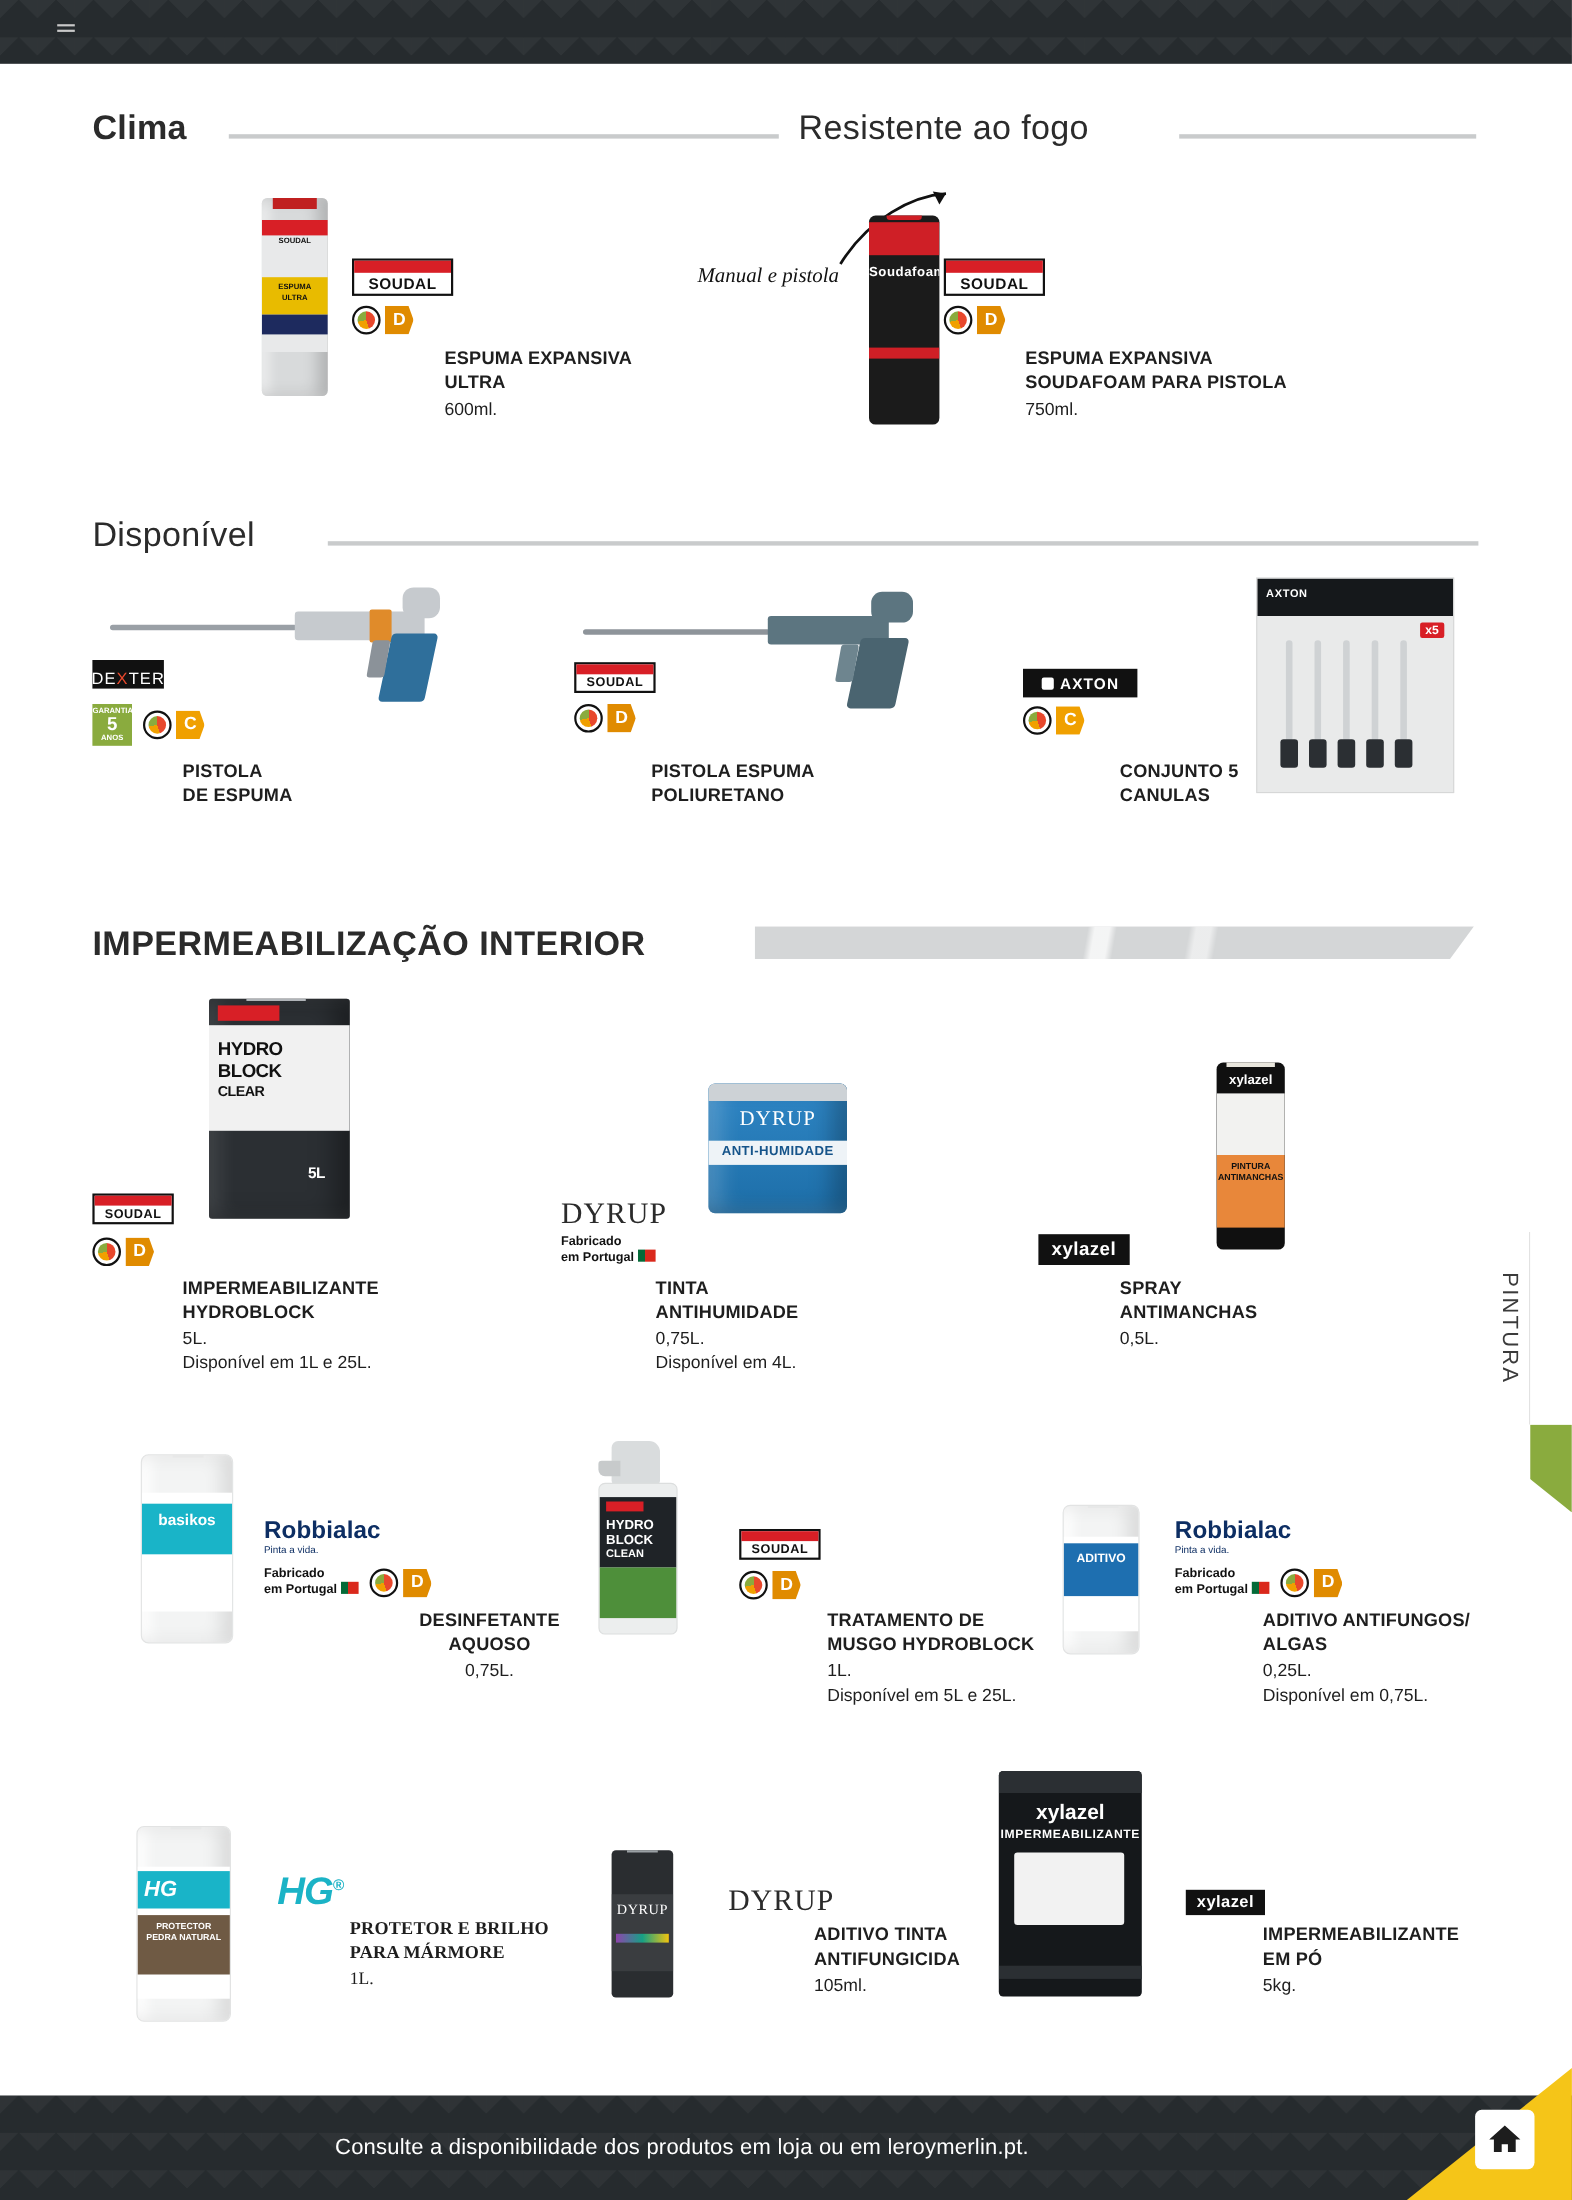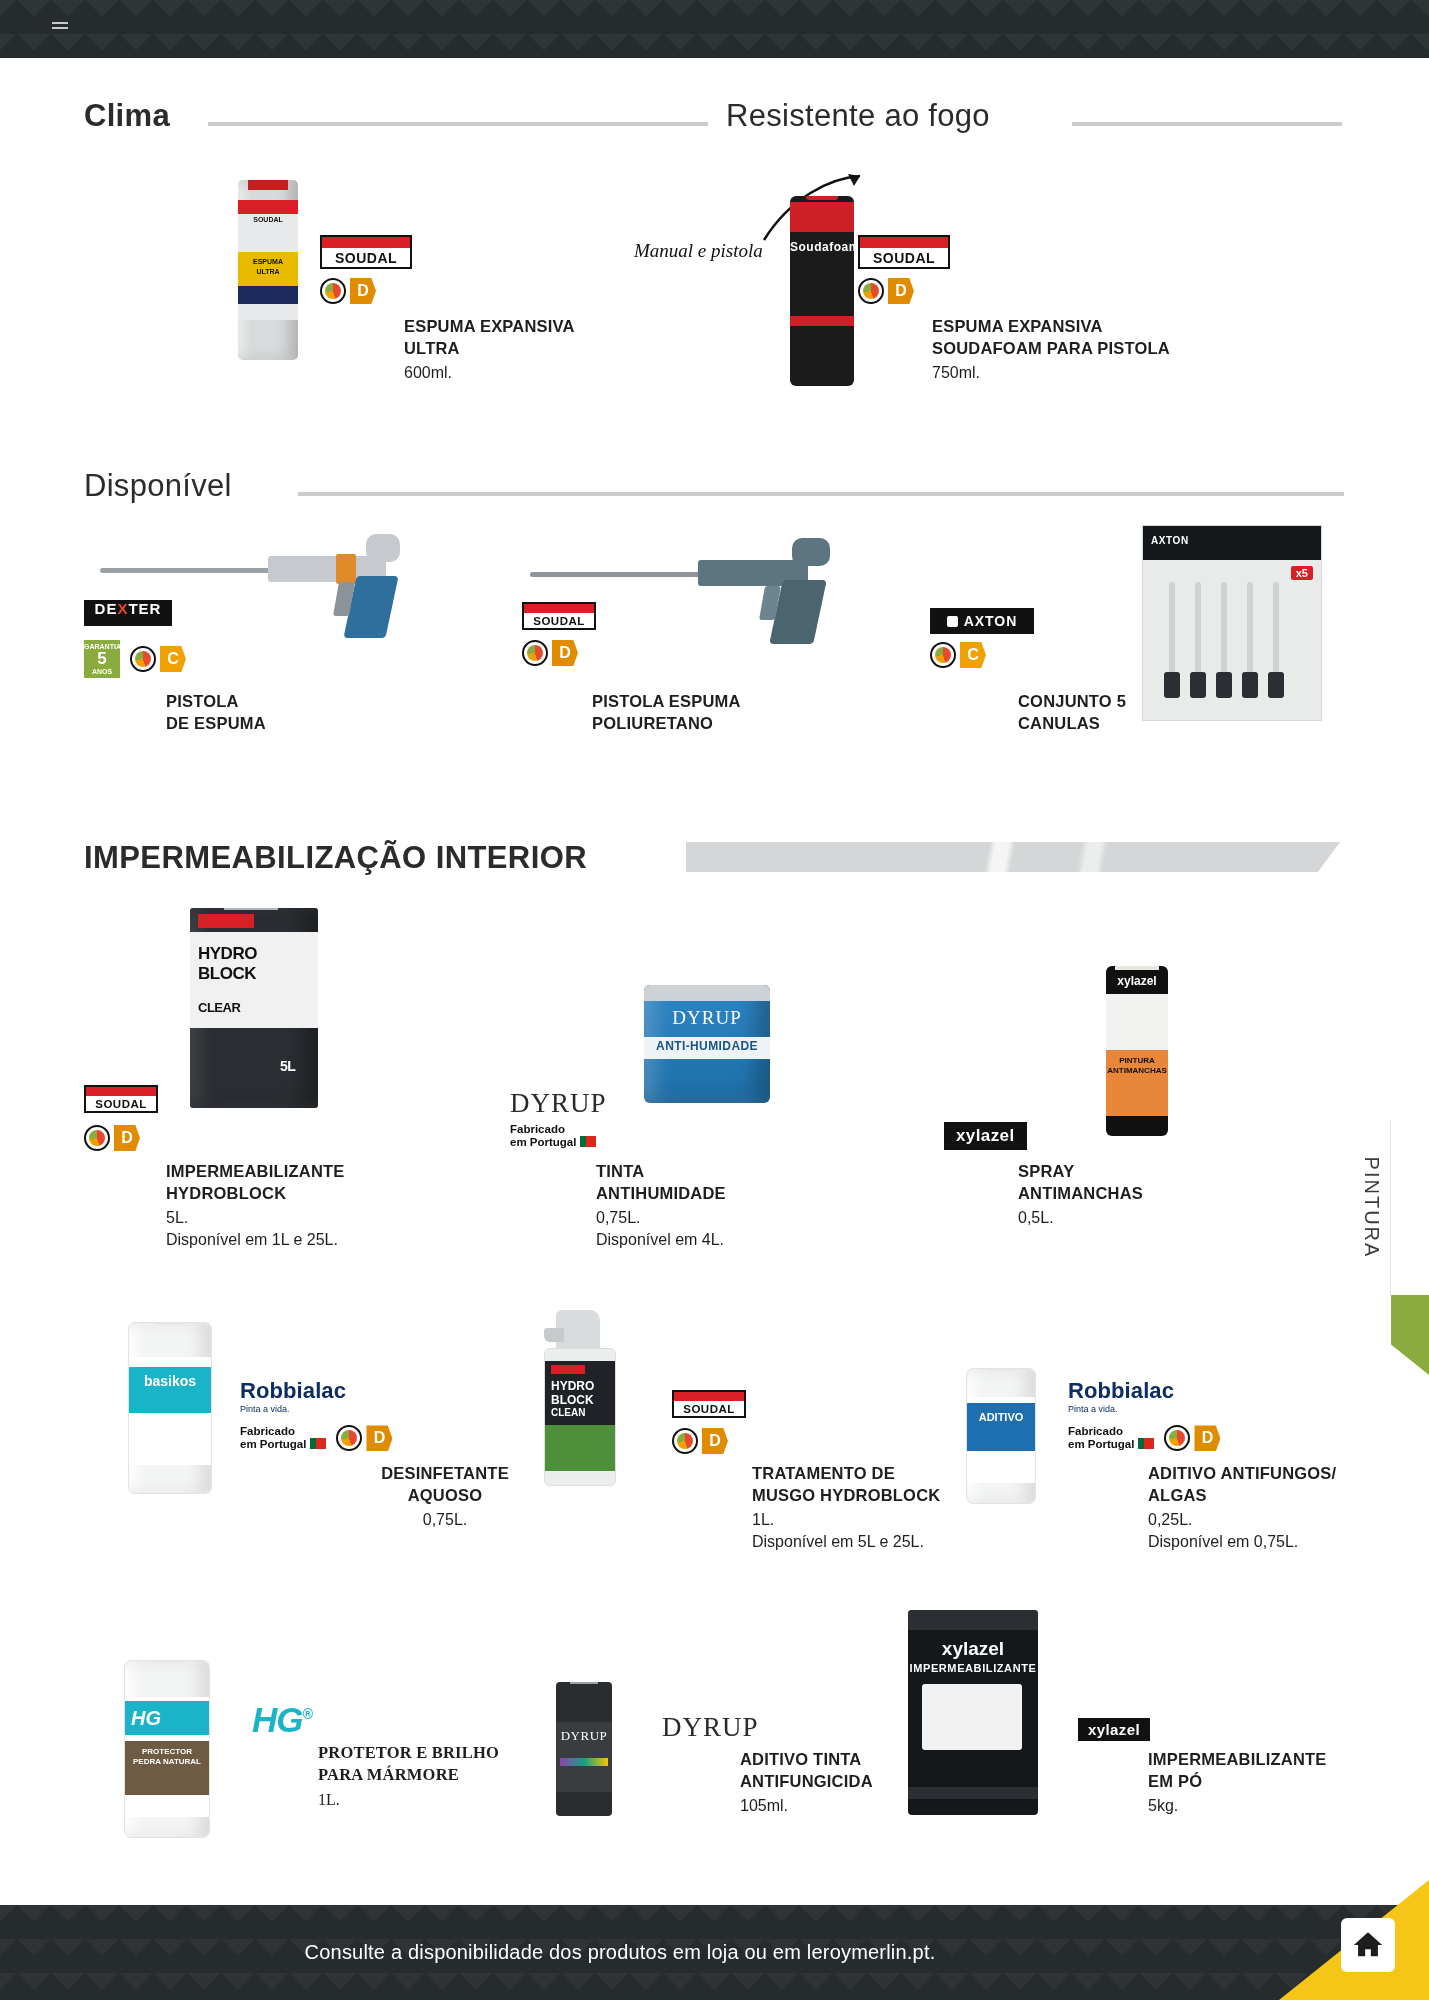--- a/index.html
+++ b/index.html
@@ -101,22 +101,22 @@
     position:relative;box-sizing:border-box;
   }
   .logo-soudal .red{position:absolute;left:0;top:0;width:100%;height:11px;background:#d81f26;}
   .logo-soudal .txt{position:absolute;left:0;top:11px;width:100%;height:21px;line-height:21px;
     text-align:center;font-size:14px;font-weight:700;letter-spacing:.5px;color:#111;}
   .logo-soudal.sm{width:74px;height:28px;}
   .logo-soudal.sm .red{height:9px;}
   .logo-soudal.sm .txt{top:9px;height:17px;line-height:17px;font-size:11.5px;}
 
   .logo-dexter{
-    width:88px;height:26px;background:#111;color:#fff;font-size:15px;font-weight:700;
-    letter-spacing:1px;display:flex;align-items:flex-start;justify-content:center;position:relative;
+    width:65px;height:26px;background:#111;color:#fff;font-size:15px;font-weight:400;
+    letter-spacing:1px;display:flex;align-items:flex-end;justify-content:center;position:relative;
   }
   .logo-dexter .x{color:#e8482c;}
 
   .logo-axton{
     width:104px;height:26px;background:#111;color:#fff;font-size:14px;font-weight:700;
     letter-spacing:1px;display:flex;align-items:center;justify-content:center;gap:6px;
   }
   .logo-axton .mark{width:11px;height:11px;background:#fff;border-radius:2px;}
 
   .logo-dyrup{font-family:"Liberation Serif",serif;font-size:27px;letter-spacing:1px;color:#2b2b2b;}
@@ -431,21 +431,21 @@
 <div class="band-title" style="left:84px;top:840px;">IMPERMEABILIZAÇÃO INTERIOR</div>
 <div class="band-arrow" style="left:686px;top:842px;width:654px;"></div>
 
 <div class="art" style="left:190px;top:908px;">
   <div class="tin-hydro">
     <div class="cap"></div>
     <div class="white"></div>
     <div class="red"></div>
     <div class="tt" style="top:36px;">HYDRO</div>
     <div class="tt" style="top:56px;">BLOCK</div>
-    <div class="tt" style="top:92px;font-size:13px;">CLEAR</div>
+    <div class="tt" style="top:76px;font-size:13px;">CLEAR</div>
     <div class="tt" style="top:150px;left:90px;font-size:14px;color:#fff;">5L</div>
   </div>
 </div>
 <div class="brand" style="left:84px;top:1085px;">
   <div class="logo-soudal sm">
       <div class="red"></div>
       <div class="txt">SOUDAL</div>
     </div>
 </div>
 <div class="brand" style="left:84px;top:1125px;">

